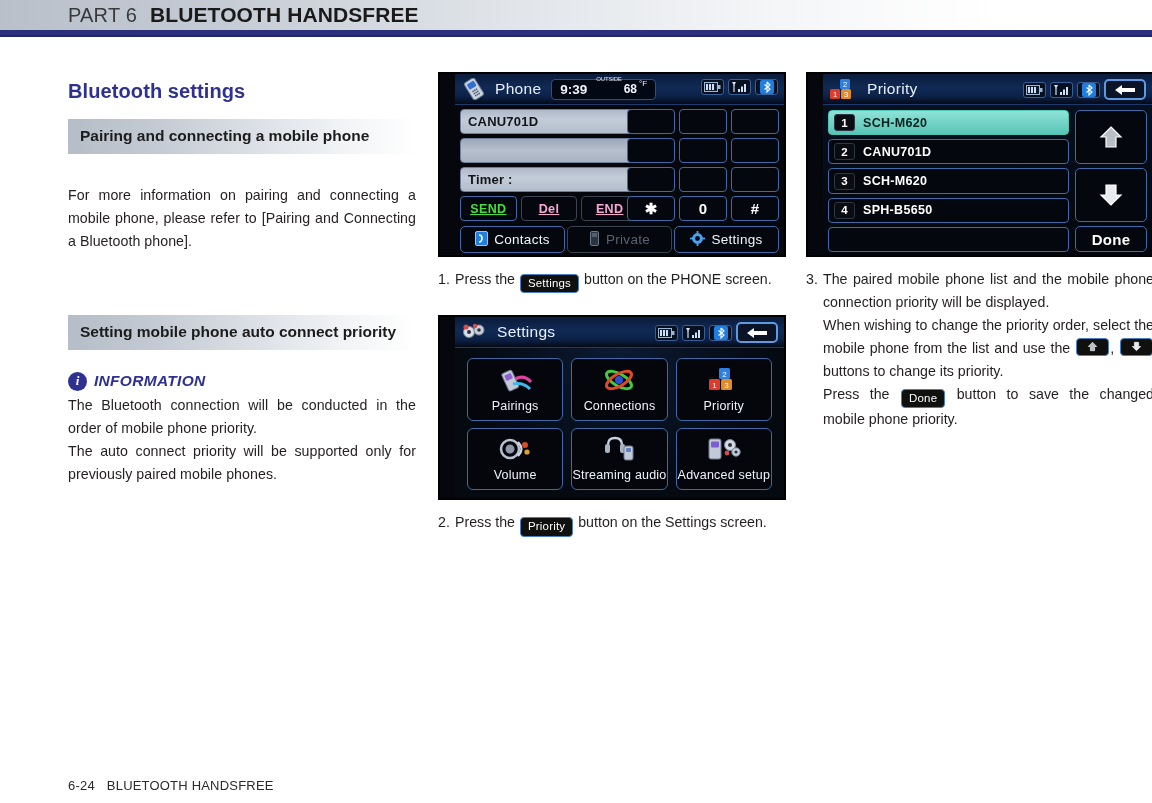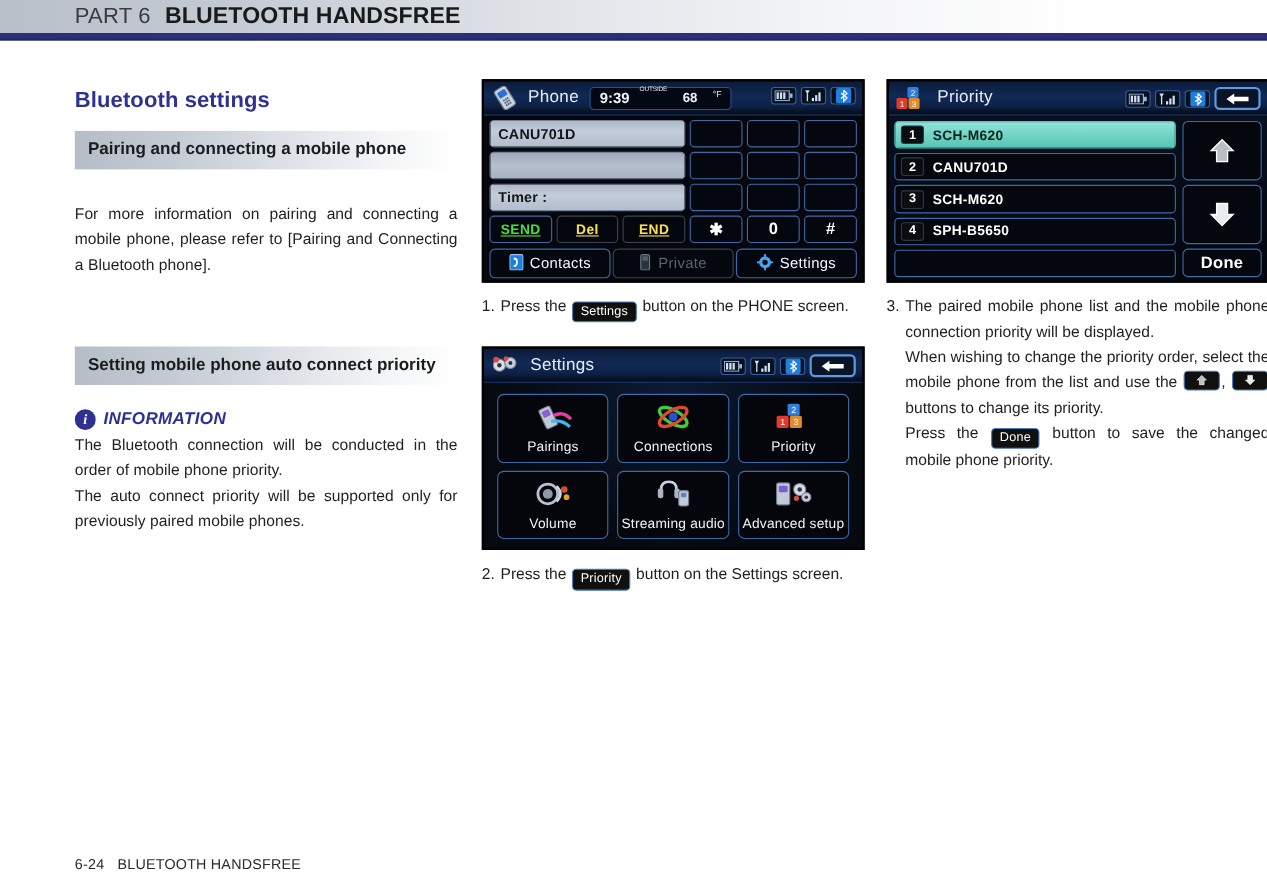--- a/index.html
+++ b/index.html
@@ -95,36 +95,37 @@
   .keycap.arrow svg { display:block; }
 
   
   .device {
     width:348px; height:185px;
     background:#05070d;
     border:2px solid #000;
     position:relative;
     overflow:hidden;
     font-family:"Liberation Sans", sans-serif;
+    padding-left:15px;
   }
   .dev-statusbar {
     height:31px; position:relative;
     background: linear-gradient(to bottom, #0b1b3a 0%, #102a55 45%, #0d2147 75%, #050a16 100%);
     display:flex; align-items:center;
     border-bottom:1px solid #1c3a6e;
   }
   .dev-title {
     color:#e8eef8; font-size:15.5px; font-weight:400; letter-spacing:.3px;
   }
   .dev-clockbox {
     margin-left:10px; background:#020814; border:1px solid #2d4f86; border-radius:4px;
     height:21px; display:flex; align-items:center; gap:9px; padding:0 8px;
   }
   .dev-clock { color:#f0f4fa; font-size:13.5px; font-weight:600; }
-  .dev-outside { display:flex; align-items:center; gap:14px; }
+  .dev-outside { display:flex; align-items:flex-start; gap:2px; }
   .dev-outside-lbl { color:#dfe6f2; font-size:6px; letter-spacing:-.2px; line-height:1; transform:translateY(-7px);}
   .dev-temp { color:#f0f4fa; font-size:12px; font-weight:600; line-height:1; }
   .dev-temp-unit { color:#f0f4fa; font-size:8px; line-height:1; transform:translateY(-3px); }
 
   .statusicons { position:absolute; right:6px; top:5px; display:flex; gap:4px; align-items:center;}
   .sicon { width:23px; height:16px; border:1px solid #3a5d95; border-radius:3px; background:#07101f;
            display:flex; align-items:center; justify-content:center; }
   .sicon.btn-back {
     width:42px; height:21px; border:2px solid #5d9ae0; border-radius:5px;
     background:#0a1426;
@@ -141,21 +142,21 @@
     color:#121417; font-size:13px; font-weight:700; letter-spacing:.2px;
   }
   .ph-field.empty { background: linear-gradient(to bottom, #9ea8ba 0%, #b6bfcd 50%, #a8b2c1 100%); }
   .ph-actionrow { display:flex; gap:4px; margin-top:2px; }
   .ph-act {
     flex:1; height:25px; border-radius:4px; border:1.5px solid #3f6aa8;
     background:#05070e; display:flex; align-items:center; justify-content:center;
     font-size:12.5px; font-weight:700; letter-spacing:.4px;text-decoration:underline;
   }
   .ph-act.send { color:#46e038; }
-  .ph-act.dim { color:#fde047; border-color:#3b4450; }
+  .ph-act.dim { color:#f9a8d4; border-color:#3b4450; }
 
   .ph-keys { position:absolute; right:5px; top:4px; width:152px;
              display:grid; grid-template-columns:repeat(3,1fr); grid-template-rows:repeat(4,25px); gap:4px; }
   .ph-key {
     border-radius:4px; border:1.5px solid #3f6aa8; background:#05070e;
     display:flex; align-items:baseline; justify-content:center; gap:2px;
     color:#ffffff;
   }
   .ph-key .digit { font-size:15px; font-weight:600; }
   .ph-key .letters { font-size:11px; font-weight:400; letter-spacing:-.2px;margin-top:41px; }

